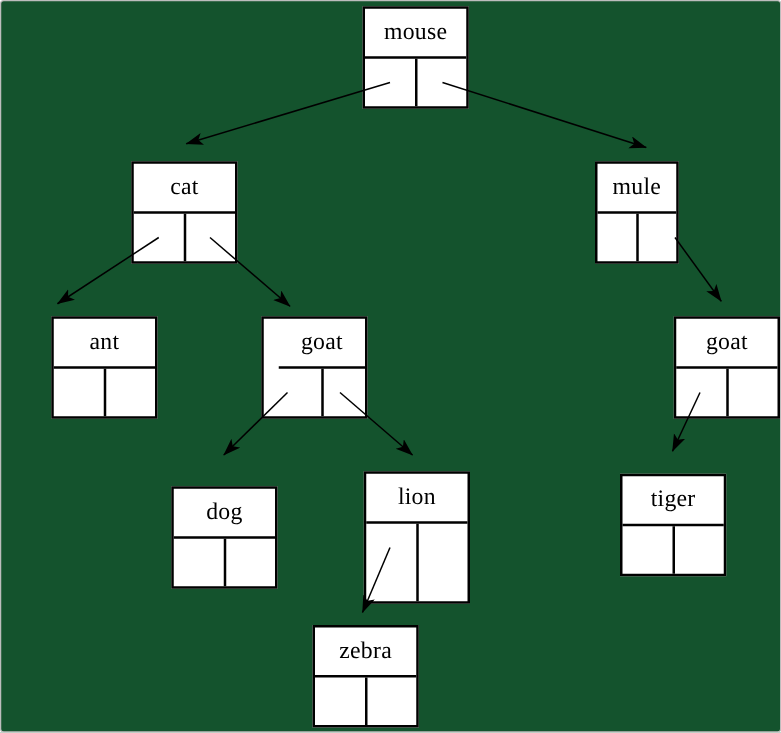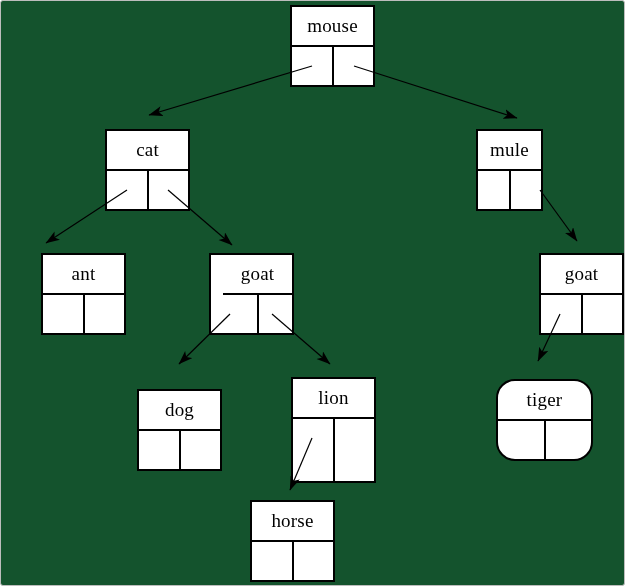--- a/index.html
+++ b/index.html
@@ -103,29 +103,29 @@
           <div class="cell right"></div>
         </div>
       </div>
       <div class="node" style="left: 290px; top: 376px; width: 85px; height: 106px;">
         <div class="node-label">lion</div>
         <div class="node-cells">
           <div class="cell left"></div>
           <div class="cell right"></div>
         </div>
       </div>
-      <div class="node" style="left: 495px; top: 378px; width: 97px; height: 82px; border-radius: 19px;">
+      <div class="node" style="left: 495px; top: 378px; width: 85px; height: 82px;">
         <div class="node-label">tiger</div>
         <div class="node-cells">
           <div class="cell left"></div>
           <div class="cell right"></div>
         </div>
       </div>
       <div class="node" style="left: 249px; top: 499px; width: 85px; height: 82px;">
-        <div class="node-label">horse</div>
+        <div class="node-label">zebra</div>
         <div class="node-cells">
           <div class="cell left"></div>
           <div class="cell right"></div>
         </div>
       </div>
     </div>
   <svg id="edge-layer" width="625" height="586" viewBox="0 0 625 586">
     <defs>
       <marker id="arrowhead" markerUnits="userSpaceOnUse" markerWidth="16" markerHeight="12" refX="13.5" refY="5" orient="auto">
         <path id="arrowhead-path" d="M0,0 L14,5 L0,10 L3.4,5 Z" fill="#000000"></path>

